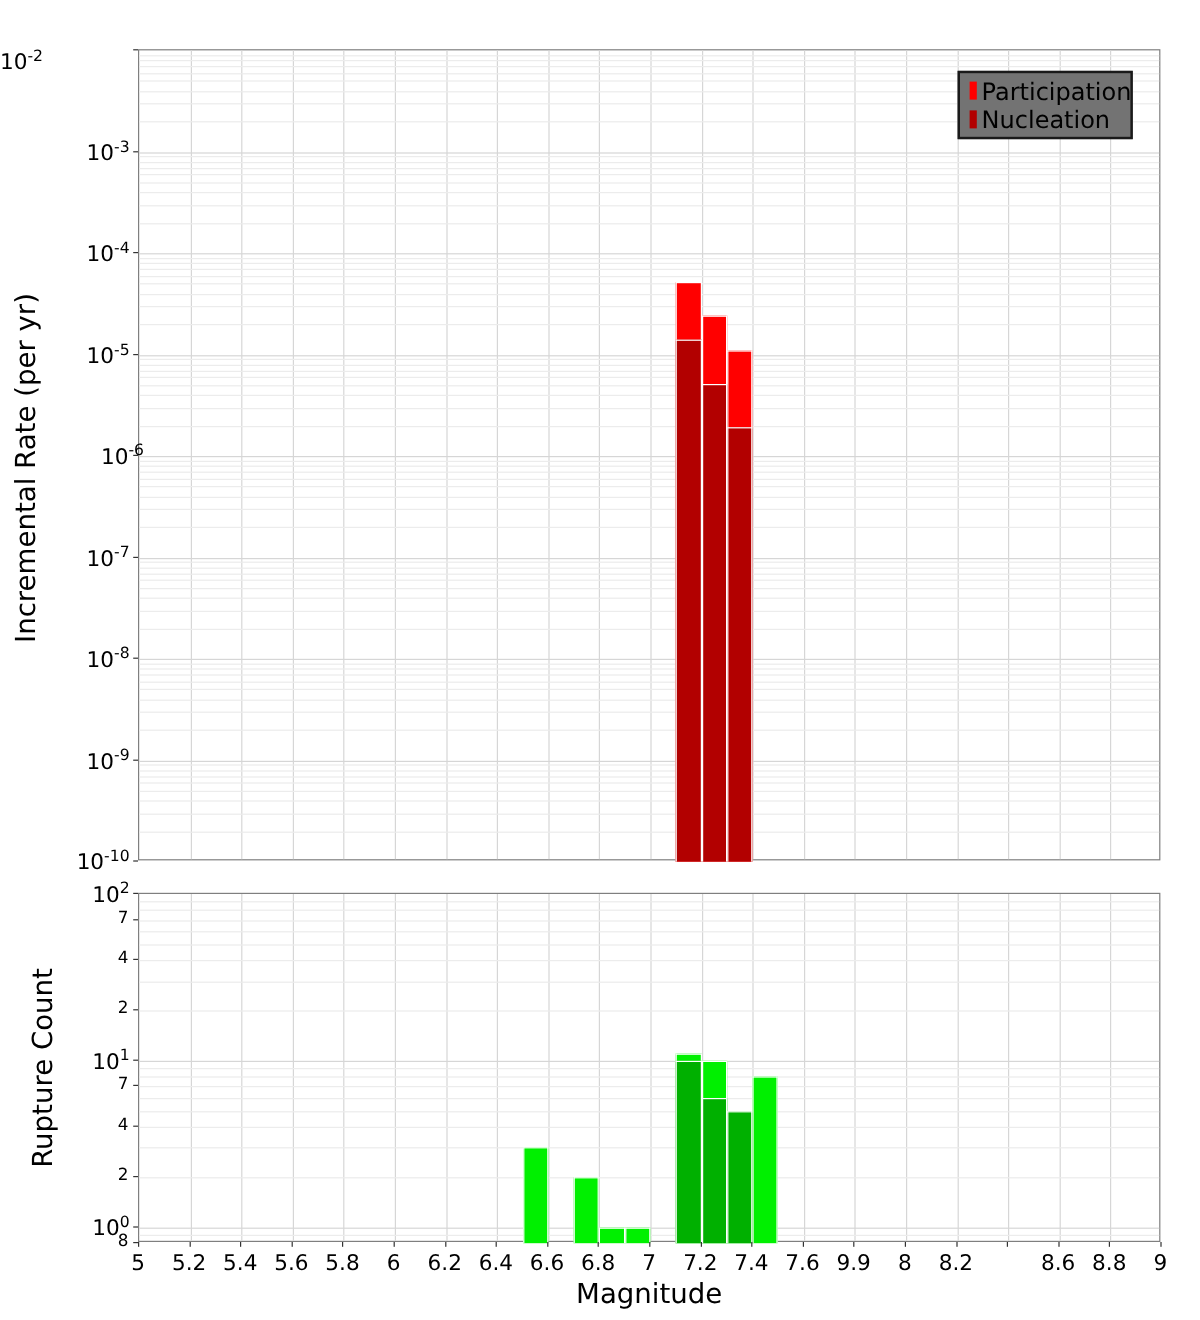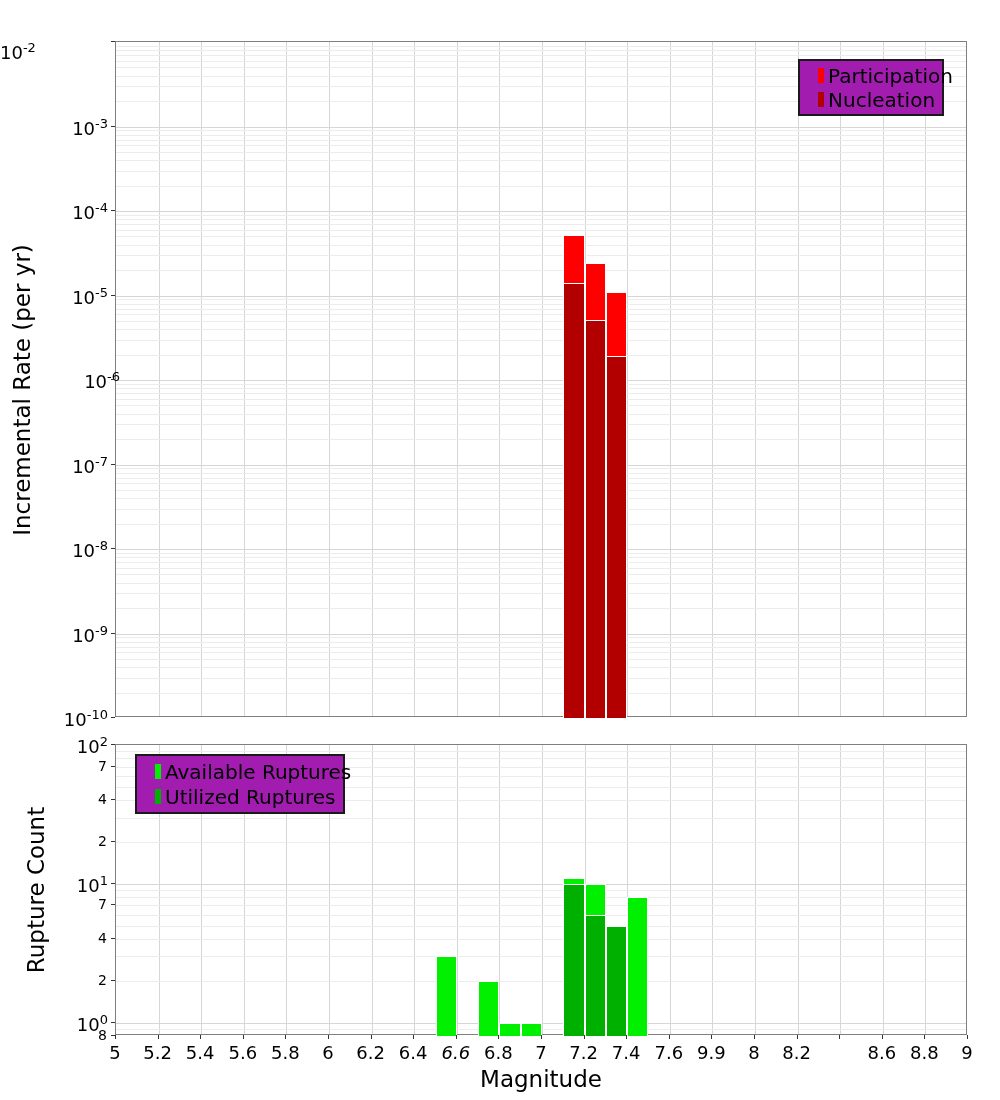--- a/index.html
+++ b/index.html
@@ -14,22 +14,22 @@
   .ylab{position:absolute;text-align:center;font-size:23px;line-height:24px;
         white-space:nowrap;transform:rotate(-90deg);}
   #ylab-rate{width:400px;left:-178px;top:378px;}
   #ylab-count{width:300px;left:-114px;top:878px;}
   .xlab{position:absolute;left:115px;width:852px;top:1066px;text-align:center;
         font-size:23px;line-height:26px;}
   .ytick{font-size:18px;line-height:20px;white-space:nowrap;}
   .ytick sup{font-size:13px;}
   .ytick.minor{font-size:14px;line-height:15px;}
   .xtick{font-size:18px;line-height:20px;white-space:nowrap;}
-  .legend{position:absolute;background:#a21caf;border:2px solid #1a1a1a;box-sizing:border-box;
-          display:flex;flex-direction:column;justify-content:center;padding:3px 18px;}
+  .legend{position:absolute;background:#737373;border:2px solid #1a1a1a;box-sizing:border-box;
+          display:flex;flex-direction:column;justify-content:center;padding:3px 8px;}
   #legend-rate{left:798px;top:59px;width:146px;height:57px;}
   #legend-count{left:135px;top:754px;width:210px;height:60px;}
   .lrow{display:flex;align-items:center;height:26px;}
   .swatch{width:6px;height:15px;margin-right:4px;flex:none;}
   .ltext{font-size:20px;line-height:24px;white-space:nowrap;}
 </style>
 </head>
 <body>
 
 <div class="fig" id="fig">
@@ -214,21 +214,21 @@
     </div>
   <div id="xticks">
       <div class="xtick" style="position: absolute; left: 115px; top: 1043px; transform: translateX(-50%);">5</div>
       <div class="xtick" style="position: absolute; left: 157.6px; top: 1043px; transform: translateX(-50%);">5.2</div>
       <div class="xtick" style="position: absolute; left: 200.2px; top: 1043px; transform: translateX(-50%);">5.4</div>
       <div class="xtick" style="position: absolute; left: 242.8px; top: 1043px; transform: translateX(-50%);">5.6</div>
       <div class="xtick" style="position: absolute; left: 285.4px; top: 1043px; transform: translateX(-50%);">5.8</div>
       <div class="xtick" style="position: absolute; left: 328px; top: 1043px; transform: translateX(-50%);">6</div>
       <div class="xtick" style="position: absolute; left: 370.6px; top: 1043px; transform: translateX(-50%);">6.2</div>
       <div class="xtick" style="position: absolute; left: 413.2px; top: 1043px; transform: translateX(-50%);">6.4</div>
-      <div class="xtick" style="position: absolute; left: 455.8px; top: 1043px; transform: translateX(-50%); font-style: italic;">6.6</div>
+      <div class="xtick" style="position: absolute; left: 455.8px; top: 1043px; transform: translateX(-50%);">6.6</div>
       <div class="xtick" style="position: absolute; left: 498.4px; top: 1043px; transform: translateX(-50%);">6.8</div>
       <div class="xtick" style="position: absolute; left: 541px; top: 1043px; transform: translateX(-50%);">7</div>
       <div class="xtick" style="position: absolute; left: 583.6px; top: 1043px; transform: translateX(-50%);">7.2</div>
       <div class="xtick" style="position: absolute; left: 626.2px; top: 1043px; transform: translateX(-50%);">7.4</div>
       <div class="xtick" style="position: absolute; left: 668.8px; top: 1043px; transform: translateX(-50%);">7.6</div>
       <div class="xtick" style="position: absolute; left: 711.4px; top: 1043px; transform: translateX(-50%);">9.9</div>
       <div class="xtick" style="position: absolute; left: 754px; top: 1043px; transform: translateX(-50%);">8</div>
       <div class="xtick" style="position: absolute; left: 796.6px; top: 1043px; transform: translateX(-50%);">8.2</div>
       <div class="xtick" style="position: absolute; left: 839.2px; top: 1103px; transform: translateX(-50%);">8.4</div>
       <div class="xtick" style="position: absolute; left: 881.8px; top: 1043px; transform: translateX(-50%);">8.6</div>
@@ -240,30 +240,20 @@
     <div class="lrow">
       <span class="swatch" style="background: rgb(255, 0, 0);"></span>
       <span class="ltext">Participation</span>
     </div>
     <div class="lrow">
       <span class="swatch" style="background: rgb(178, 0, 0);"></span>
       <span class="ltext">Nucleation</span>
     </div>
   </div>
 
-  <div class="legend" id="legend-count">
-    <div class="lrow">
-      <span class="swatch" style="background: rgb(0, 240, 0);"></span>
-      <span class="ltext">Available Ruptures</span>
-    </div>
-    <div class="lrow">
-      <span class="swatch" style="background: rgb(0, 176, 0);"></span>
-      <span class="ltext">Utilized Ruptures</span>
-    </div>
-  </div>
 
 <div style="position: absolute; left: 111px; top: 41px; width: 4px; height: 1px; background: rgb(51, 51, 51);"></div>
     <div style="position: absolute; left: 111px; top: 125.5px; width: 4px; height: 1px; background: rgb(51, 51, 51);"></div>
     <div style="position: absolute; left: 111px; top: 210px; width: 4px; height: 1px; background: rgb(51, 51, 51);"></div>
     <div style="position: absolute; left: 111px; top: 294.5px; width: 4px; height: 1px; background: rgb(51, 51, 51);"></div>
     <div style="position: absolute; left: 111px; top: 379px; width: 4px; height: 1px; background: rgb(51, 51, 51);"></div>
     <div style="position: absolute; left: 111px; top: 463.5px; width: 4px; height: 1px; background: rgb(51, 51, 51);"></div>
     <div style="position: absolute; left: 111px; top: 548px; width: 4px; height: 1px; background: rgb(51, 51, 51);"></div>
     <div style="position: absolute; left: 111px; top: 632.5px; width: 4px; height: 1px; background: rgb(51, 51, 51);"></div>
     <div style="position: absolute; left: 111px; top: 717px; width: 4px; height: 1px; background: rgb(51, 51, 51);"></div>

